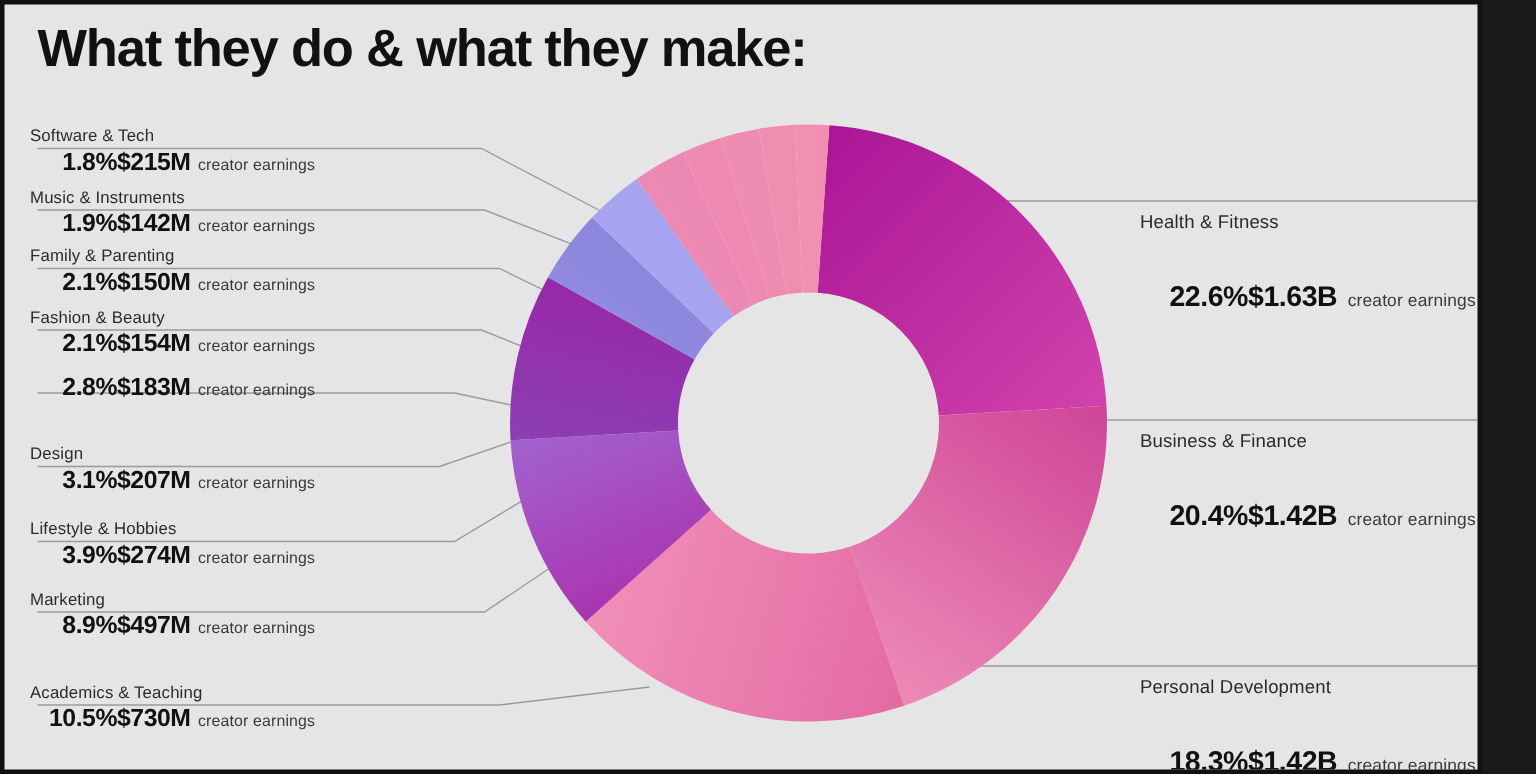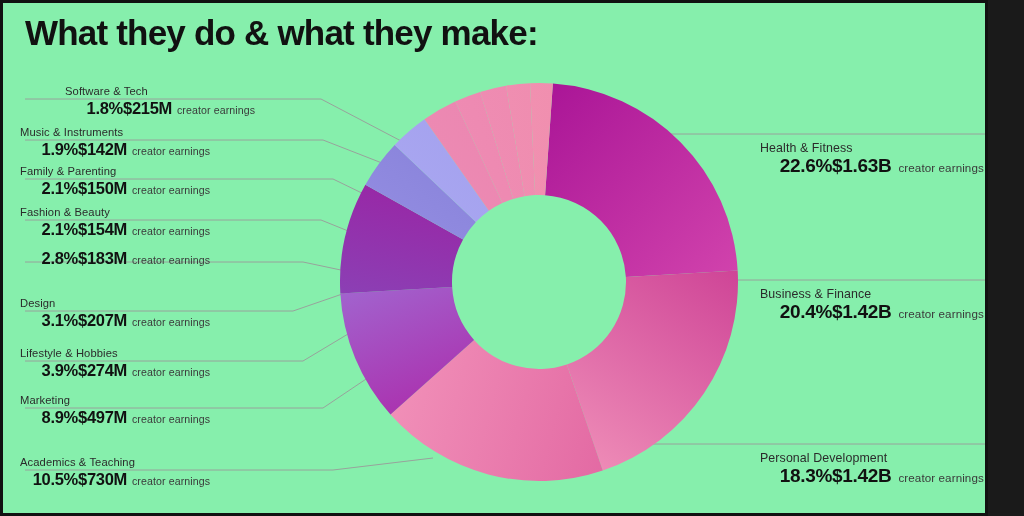--- a/index.html
+++ b/index.html
@@ -5,21 +5,21 @@
 <style>
   html, body {
     margin: 0;
     padding: 0;
     background: #1a1a1a;
   }
   #frame {
     position: relative;
     width: 988px;
     height: 516px;
-    background: #86efac;
+    background: #e5e5e5;
     box-sizing: border-box;
     border: 3px solid #111111;
     overflow: hidden;
     font-family: "Liberation Sans", sans-serif;
     -webkit-font-smoothing: antialiased;
   }
   #page-title {
     position: absolute;
     left: 22px;
     top: 10px;
@@ -85,21 +85,21 @@
     color: #3a3a3a;
     margin-left: 5px;
     letter-spacing: 0.1px;
   }
 
   
   .label-left .pct   { width: 58px; display: inline-block; }
   .label-left        { left: 17px; }
 
   
-  .label-right .pct  { width: 72px; display: inline-block; }
+  .label-right .pct  { width: 72px; display: inline-block; margin-top: 33px; }
   .label-right       { left: 757px; }
   .label-right .cat-name { font-size: 12.4px; }
   .label-right .pct,
   .label-right .money { font-size: 19px; }
   .label-right .earn  { font-size: 11.6px; margin-left: 7px; }
 </style>
 </head>
 <body>
 
 <div id="frame">
@@ -182,21 +182,21 @@
         <path d="M 55.67965949538049 62.98671846630822 A 199 199 0 0 1 85.44230829635443 37.280808533435476 L 149.9169890541851 128.86145900707982 A 87 87 0 0 0 136.9051777693372 140.09972113853675 Z" fill="url(#g6)"></path>
         <path d="M 85.44230829635443 37.280808533435476 A 199 199 0 0 1 116.20618943530535 19.501808011692077 L 163.36652502950534 121.08873013576488 A 87 87 0 0 0 149.9169890541851 128.86145900707982 Z" fill="url(#g7)"></path>
         <path d="M 116.20618943530535 19.501808011692077 A 199 199 0 0 1 141.0893623760876 9.919657053276353 L 174.2450981242192 116.89954856098011 A 87 87 0 0 0 163.36652502950534 121.08873013576488 Z" fill="url(#g8)"></path>
         <path d="M 141.0893623760876 9.919657053276353 A 199 199 0 0 1 167.03020732249826 3.750177654086656 L 185.5860705379766 114.2023389743997 A 87 87 0 0 0 174.2450981242192 116.89954856098011 Z" fill="url(#g9)"></path>
         <path d="M 167.03020732249826 3.750177654086656 A 199 199 0 0 1 191.02354072626295 1.2025574135649606 L 196.0756183074617 113.08855525115654 A 87 87 0 0 0 185.5860705379766 114.2023389743997 Z" fill="url(#g10)"></path>
         <path d="M 191.02354072626295 1.2025574135649606 A 199 199 0 0 1 213.88153827508125 1.4847539982950195 L 206.06881321573906 113.2119276273953 A 87 87 0 0 0 196.0756183074617 113.08855525115654 Z" fill="url(#g11)"></path>
       </svg>
   </div>
 
   <div id="left-col">
-      <div class="label-block label-left" style="top: 82px; margin-left: 45px;">
+      <div class="label-block label-left" style="top: 82px;">
         <div class="cat-name">Software &amp; Tech</div>
         <div class="value-row">
           <span class="pct">1.8%</span>
           <span class="money">$215M</span>
           <span class="earn">creator earnings</span>
         </div>
       </div>
       <div class="label-block label-left" style="top: 123px;">
         <div class="cat-name">Music &amp; Instruments</div>
         <div class="value-row">

